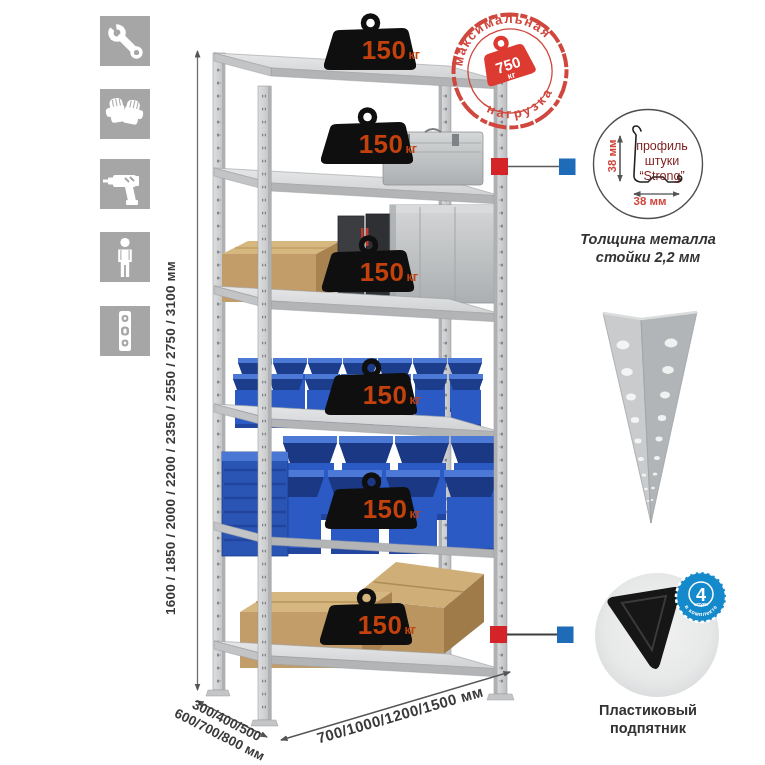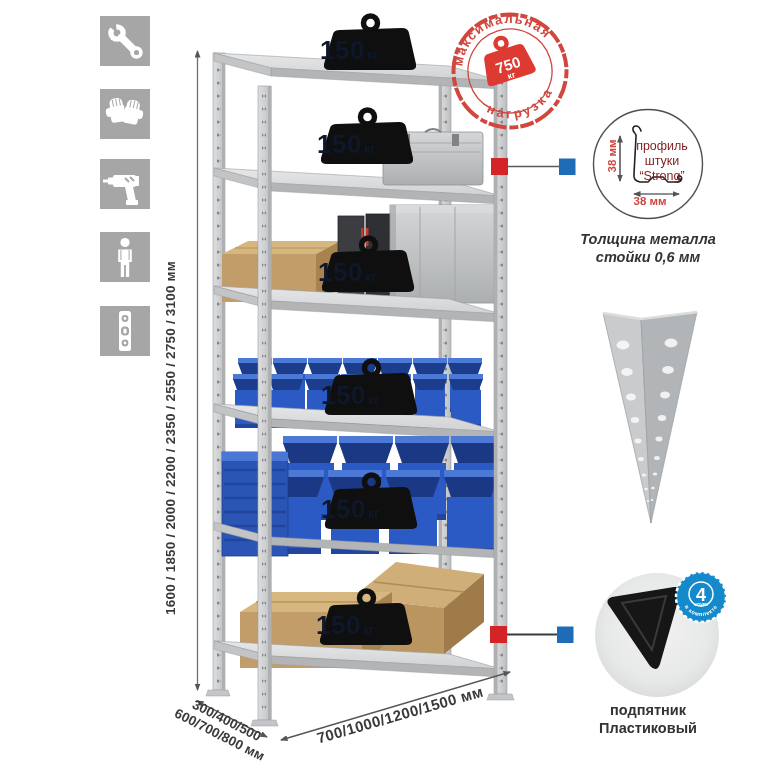--- a/index.html
+++ b/index.html
@@ -18,21 +18,21 @@
      text-align:center;color:#7f1d1d;}
   .profile-text span{display:block;}
   .dim-v{left:583px;top:150px;width:58px;text-align:center;font-size:11.5px;font-weight:bold;
      color:#d0473e;transform:rotate(-90deg);}
   .dim-h{left:615px;top:195px;width:70px;text-align:center;font-size:11.5px;font-weight:bold;color:#d0473e;}
   .caption{text-align:center;font-size:14.5px;font-weight:bold;line-height:17.5px;color:#333;}
   .profile-caption{left:572px;top:231px;width:152px;font-style:italic;}
   .foot-caption{left:572px;top:702px;width:152px;}
   .weight{position:absolute;width:100px;height:62px;}
   .weight svg{position:absolute;left:0;top:0;}
-  .wlabel{position:absolute;left:0;top:22px;width:100%;text-align:left;color:#0f172a;white-space:nowrap;}
+  .wlabel{position:absolute;left:0;top:22px;width:100%;text-align:right;color:#c2410c;white-space:nowrap;}
   .wlabel .v{font-size:26px;font-weight:bold;letter-spacing:.5px;}
   .wlabel .u{font-size:12.5px;font-weight:bold;margin-left:2px;}
   .stamp{position:absolute;left:447px;top:8px;}
 </style>
 </head>
 <body>
 
 <div class="canvas">
 
   <svg class="layer" width="765" height="765" viewBox="0 0 765 765">
@@ -421,21 +421,21 @@
   <div class="lbl profile-text">
     <span>профиль</span>
     <span>штуки</span>
     <span>“Strong”</span>
   </div>
   <div class="lbl dim-v">38 мм</div>
   <div class="lbl dim-h">38 мм</div>
 
   <div class="lbl caption profile-caption">
     <span style="display:block">Толщина металла</span>
-    <span style="display:block">стойки 0,6 мм</span>
+    <span style="display:block">стойки 2,2 мм</span>
   </div>
 
   <div class="lbl caption foot-caption">
+    <span style="display:block">Пластиковый</span>
     <span style="display:block">подпятник</span>
-    <span style="display:block">Пластиковый</span>
   </div>
 
 </div>
 
 </body></html>

